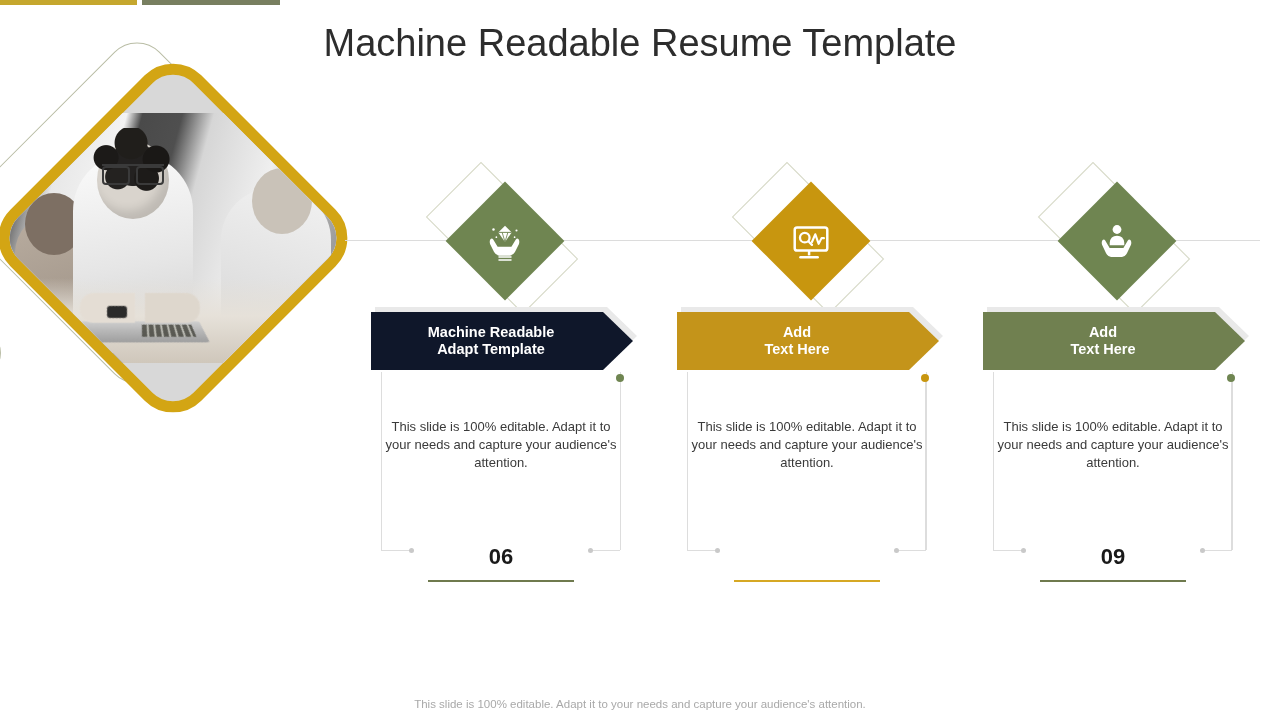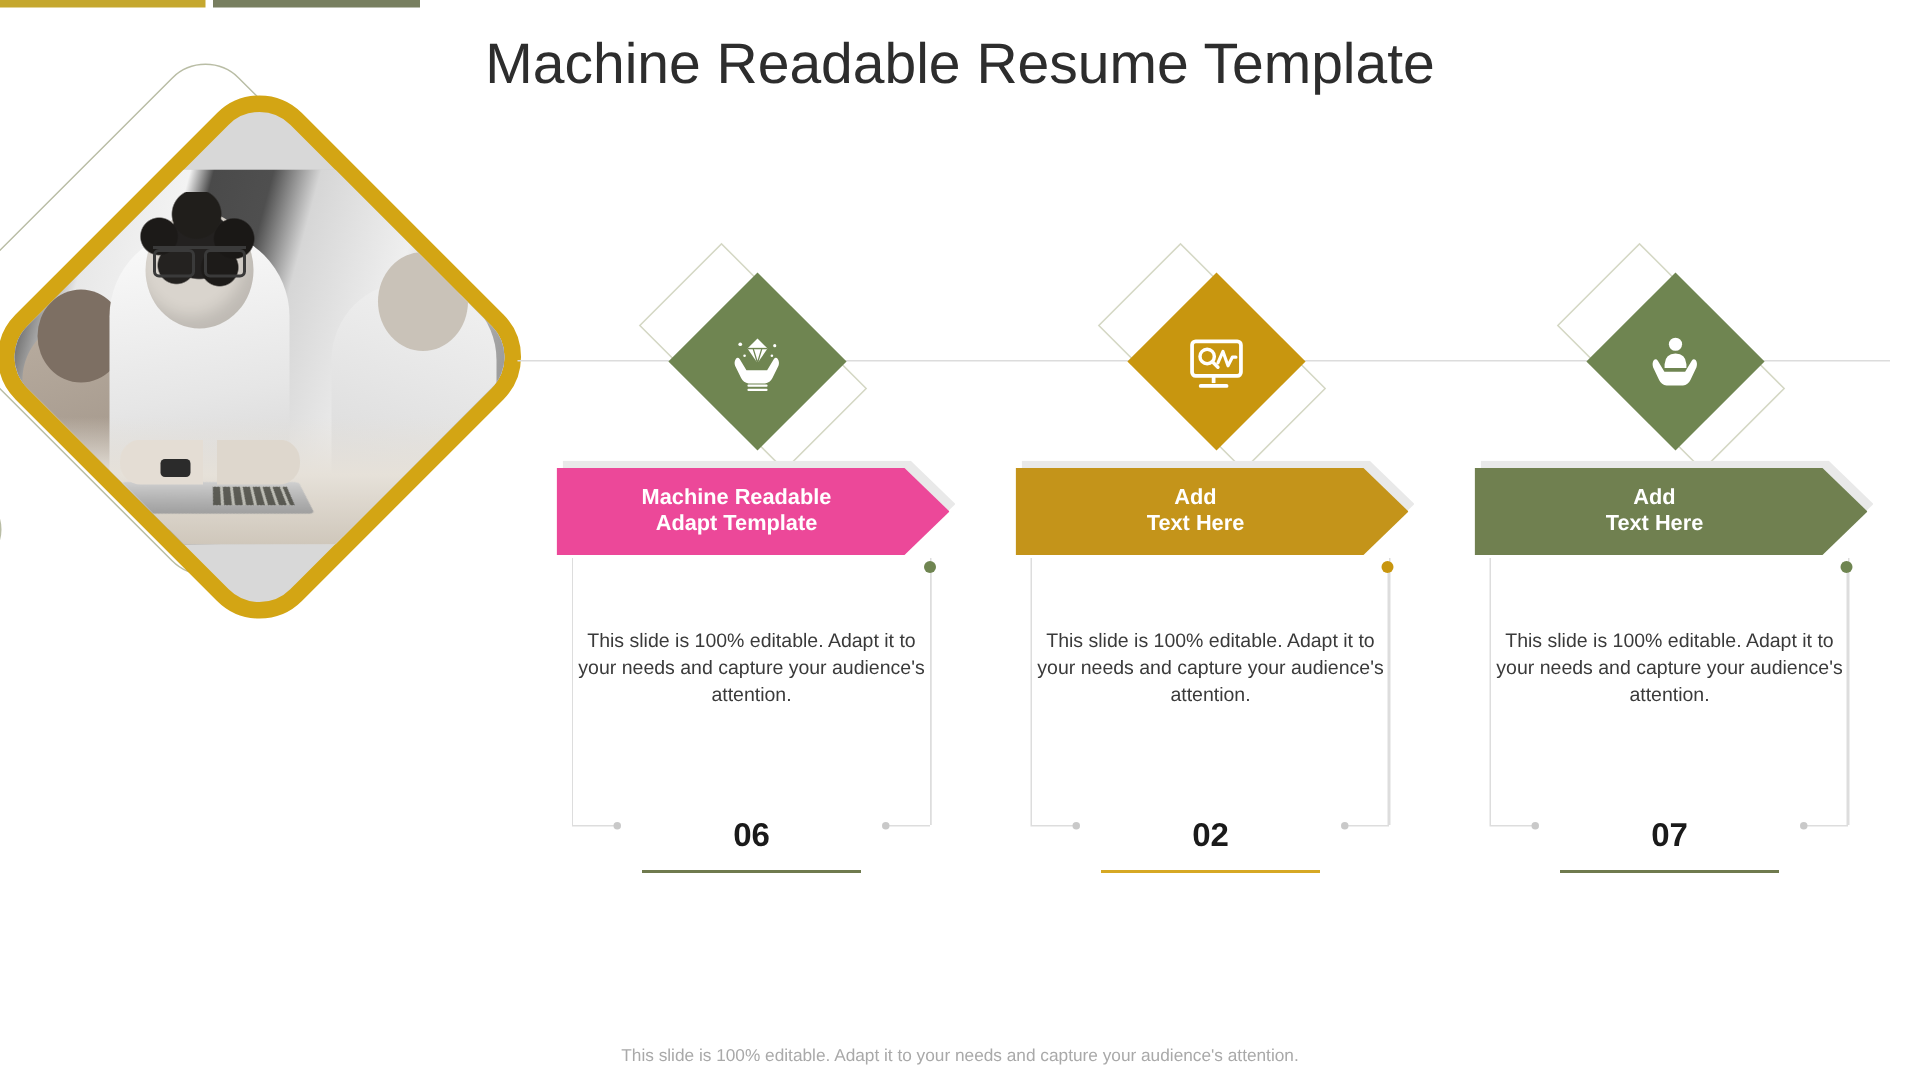--- a/index.html
+++ b/index.html
@@ -430,21 +430,21 @@
           <circle cx="24" cy="12" r="4.6"></circle>
           <path d="M24 18.5 q-7 0 -7.6 7.4 v2.6 h15.2 v-2.6 q-0.6 -7.4 -7.6 -7.4 z"></path>
           <path d="M9 23 q-1.5 2 -0.6 5 l4.2 8.8 q1.6 3.3 5.2 3.9 h11.4 q3.6 -0.6 5.2 -3.9 l4.2 -8.8 q0.9 -3 -0.6 -5 q-1.4 -1.4 -2.7 0.4 l-4.6 7.8 h-14.4 l-4.6 -7.8 q-1.3 -1.8 -2.7 -0.4 z"></path>
         </g>
       </svg>
     </div>
   </div>
 </div>
 
 <div class="ribbon-shadow" style="left:375px; top:307px;"></div>
-<div class="ribbon" style="left:371px; top:312px; background:#ec4899;">
+<div class="ribbon" style="left:371px; top:312px; background:#0f172a;">
   <div>
     <div>Machine Readable</div>
     <div>Adapt Template</div>
   </div>
 </div>
 <div class="card" style="left:381px; top:372px; height:200px;">
   <div class="card-frame-left" style="left:0; height:178px;"></div>
   <div class="card-frame-right" style="left:239px; height:178px;"></div>
   <div class="card-corner" style="left:0; top:178px; width:30px;"></div>
   <div class="card-corner" style="left:209px; top:178px; width:30px;"></div>
@@ -465,40 +465,39 @@
   </div>
 </div>
 <div class="card" style="left:687px; top:372px; height:200px;">
   <div class="card-frame-left" style="left:0; height:178px;"></div>
   <div class="card-frame-right" style="left:239px; height:178px;"></div>
   <div class="card-corner" style="left:0; top:178px; width:30px;"></div>
   <div class="card-corner" style="left:209px; top:178px; width:30px;"></div>
   <div class="card-dot" style="left:28px; top:176px;"></div>
   <div class="card-dot" style="left:207px; top:176px;"></div>
   <div class="body-text" style="top:46px;">This slide is 100% editable. Adapt it to your needs and capture your audience's attention.</div>
-  <div class="card-number" style="top:172px;">02</div>
   <div class="number-rule" style="left:47px; top:208px; width:146px; background:#D6A824;"></div>
 </div>
 <div class="stem-dot" style="left:921px; top:374px; background:#C8960F;"></div>
 <div class="stem-line" style="left:925px; top:382px; height:168px;"></div>
 
 <div class="ribbon-shadow" style="left:987px; top:307px;"></div>
 <div class="ribbon" style="left:983px; top:312px; background:#708050;">
   <div>
     <div>Add</div>
     <div>Text Here</div>
   </div>
 </div>
 <div class="card" style="left:993px; top:372px; height:200px;">
   <div class="card-frame-left" style="left:0; height:178px;"></div>
   <div class="card-frame-right" style="left:239px; height:178px;"></div>
   <div class="card-corner" style="left:0; top:178px; width:30px;"></div>
   <div class="card-corner" style="left:209px; top:178px; width:30px;"></div>
   <div class="card-dot" style="left:28px; top:176px;"></div>
   <div class="card-dot" style="left:207px; top:176px;"></div>
   <div class="body-text" style="top:46px;">This slide is 100% editable. Adapt it to your needs and capture your audience's attention.</div>
-  <div class="card-number" style="top:172px;">07</div>
+  <div class="card-number" style="top:172px;">09</div>
   <div class="number-rule" style="left:47px; top:208px; width:146px; background:#6F7A4E;"></div>
 </div>
 <div class="stem-dot" style="left:1227px; top:374px; background:#6F8551;"></div>
 <div class="stem-line" style="left:1231px; top:382px; height:168px;"></div>
 
 <div class="footer">This slide is 100% editable. Adapt it to your needs and capture your audience's attention.</div>
 
 </body></html>

